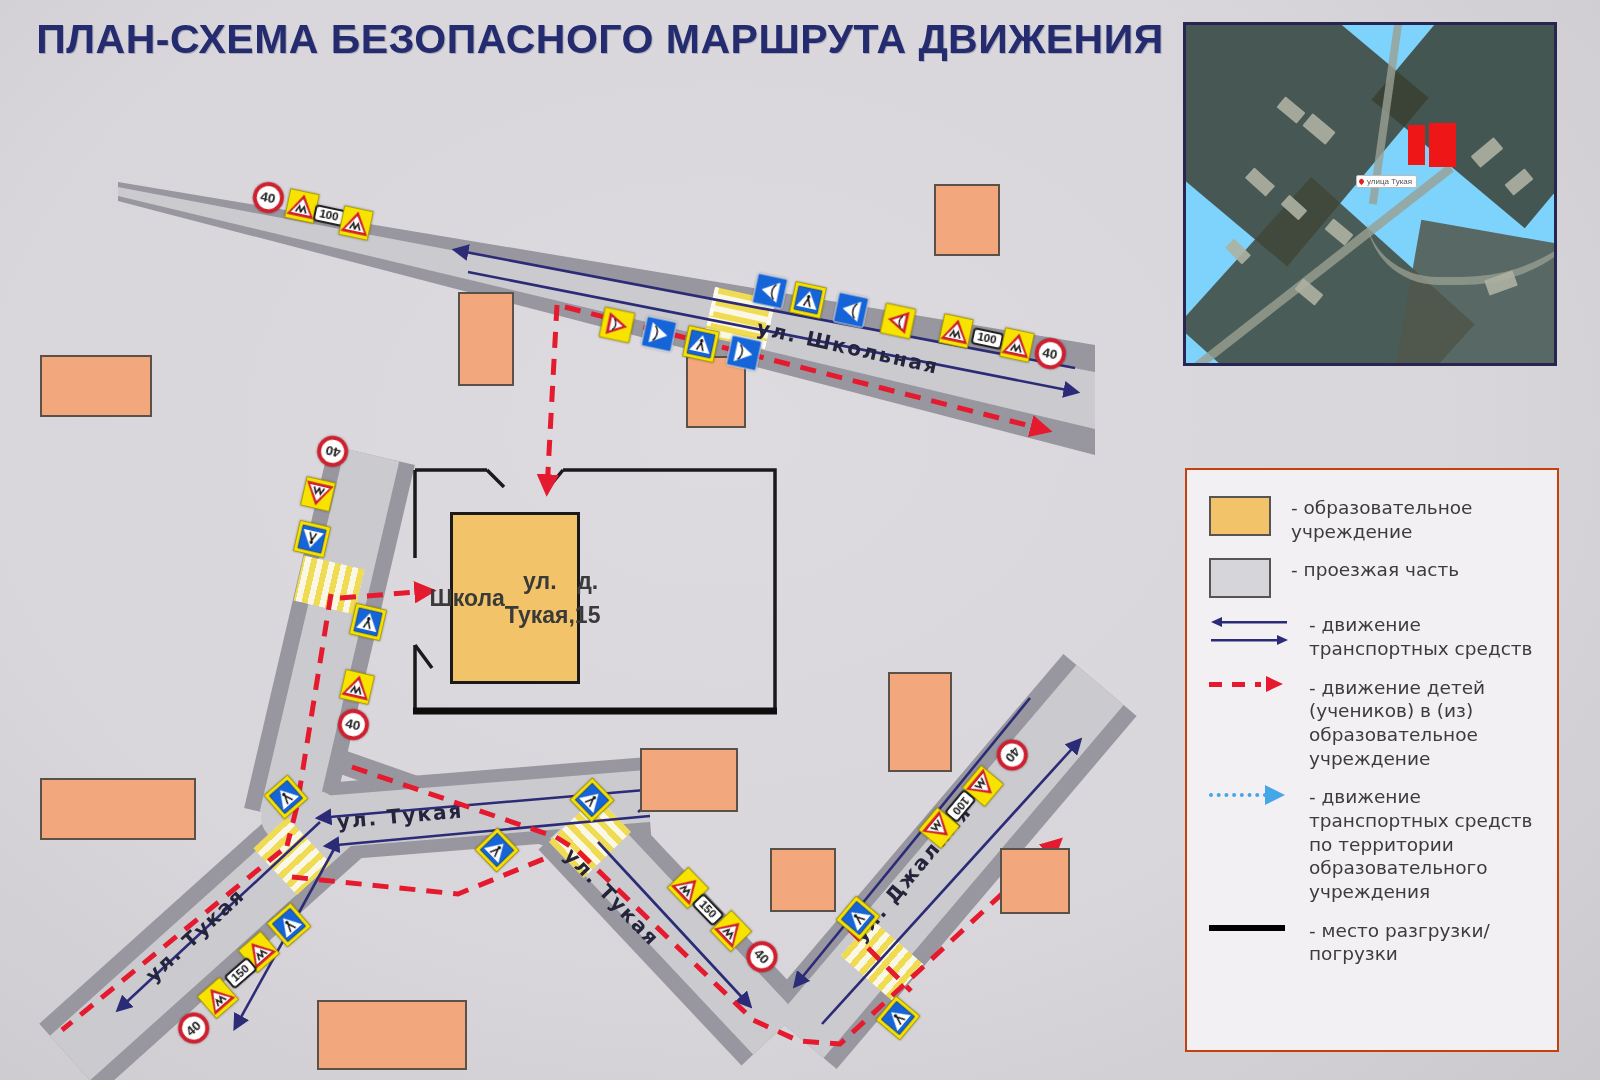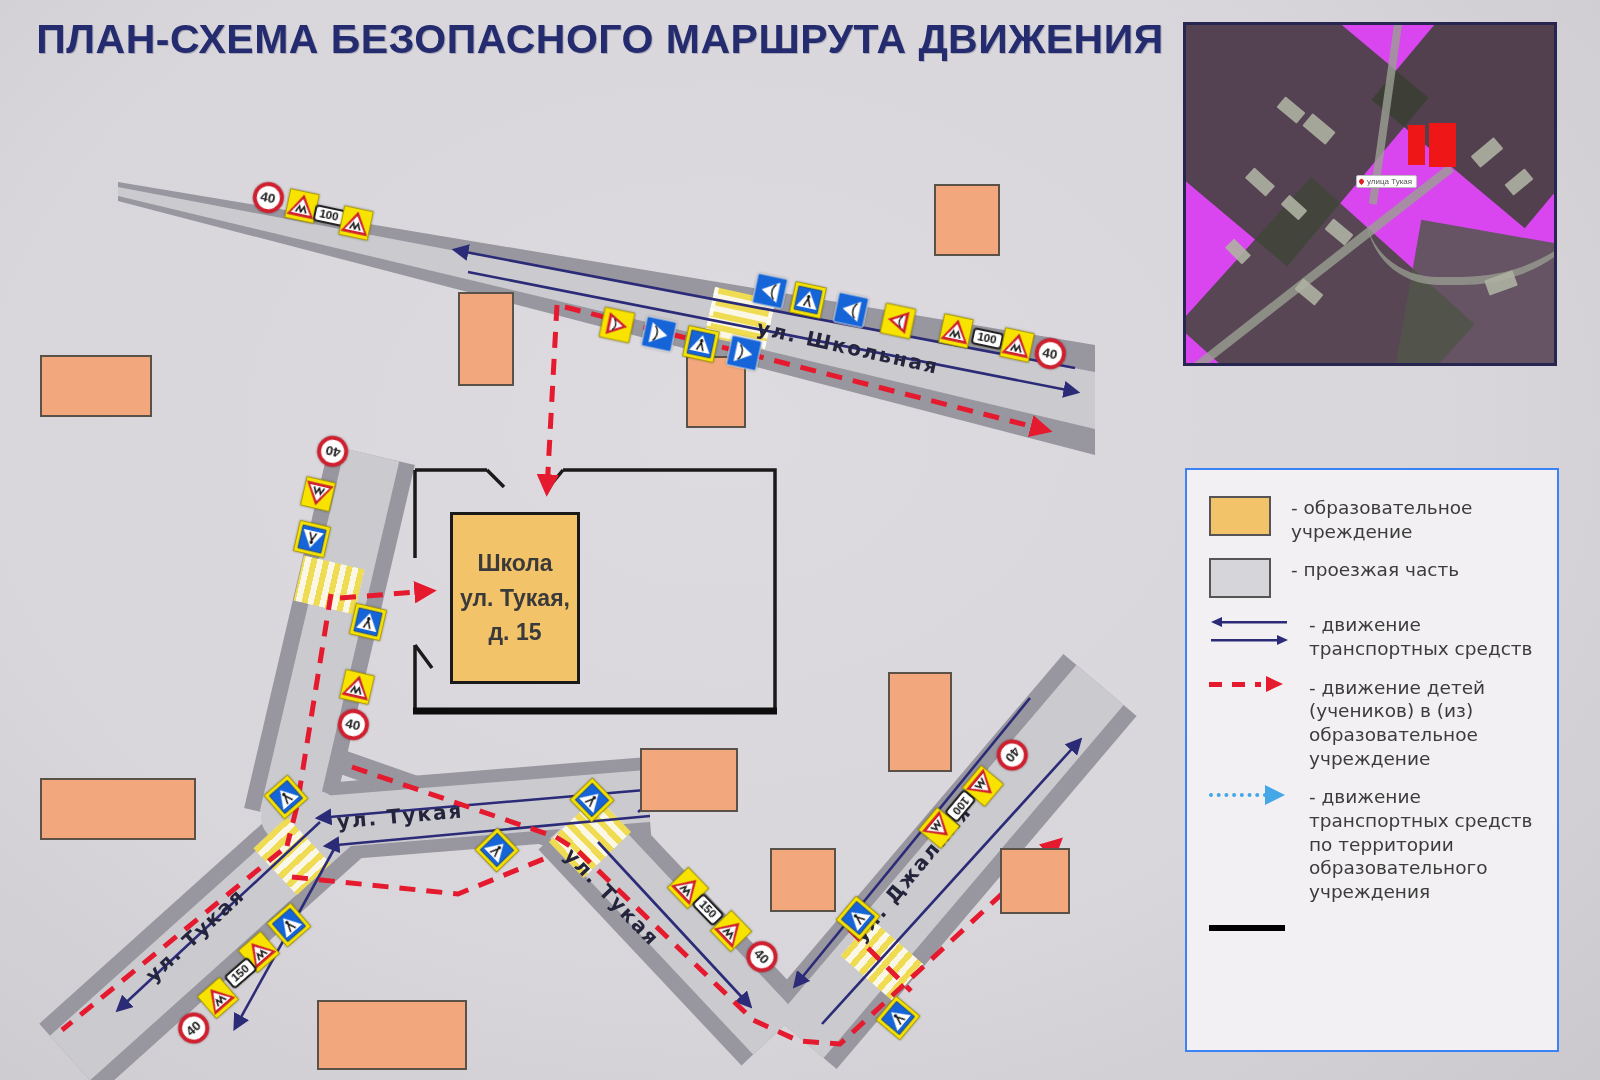--- a/index.html
+++ b/index.html
@@ -30,47 +30,47 @@
   .rline{stroke:var(--c-red);stroke-width:5;fill:none;stroke-dasharray:16 11}
   
   .zebra{position:absolute;
     background:repeating-linear-gradient(to bottom,#f0dc52 0 6px,#fbf7e6 6px 12px);
     transform:translate(-50%,-50%) rotate(var(--r));}
   .zebra.zflank{border-left:4px dashed rgba(255,255,255,.9);border-right:4px dashed rgba(255,255,255,.9)}
   
   .bld{position:absolute;background:var(--c-res);border:2px solid #5a5148}
   .school-bld{position:absolute;left:450px;top:512px;width:130px;height:172px;
     background:var(--c-school);border:3px solid var(--c-black);
-    display:flex;flex-direction:column;align-items:center;justify-content:center;
+    display:flex;flex-direction:row;align-items:center;justify-content:center;
     font-weight:bold;font-size:23px;color:#3a3a3a;line-height:1.5;text-align:center}
   
   .street{position:absolute;font-family:"DejaVu Sans",sans-serif;font-weight:600;font-size:20px;
     color:#24243c;letter-spacing:2px;white-space:nowrap;
     transform:translate(-50%,-50%) rotate(var(--r))}
   
   .sign{position:absolute;width:32px;height:32px;display:flex;align-items:center;justify-content:center;
     transform:translate(-50%,-50%) rotate(var(--r));filter:drop-shadow(0 0 1px rgba(0,0,0,.35))}
   .sign svg{width:32px;height:32px;display:block}
   .s40{width:31px;height:31px;border-radius:50%;background:#fff;border:4.5px solid var(--c-signRed);
     display:flex;align-items:center;justify-content:center;font-weight:bold;font-size:13.5px;color:#222}
   .plate{width:31px;height:17px;background:#fff;border:2.5px solid #222;border-radius:4px;
     display:flex;align-items:center;justify-content:center;font-weight:bold;font-size:11.5px;color:#111}
   
-  .sat{position:absolute;left:1183px;top:22px;width:374px;height:344px;background:#d946ef;
+  .sat{position:absolute;left:1183px;top:22px;width:374px;height:344px;background:#7dd3fc;
     border:3px solid #262650;overflow:hidden}
   .sat .patch{position:absolute;opacity:.85}
   .sat .roadline{position:absolute;background:#9aa092;opacity:.8}
   .sat .blob{position:absolute;background:#aeb1a2;opacity:.9;border-radius:1px}
   .sat .redrect{position:absolute;background:#ee1616}
   .sat-label{position:absolute;left:170px;top:150px;background:#fdfdfd;border:1px solid #bbb;border-radius:2px;
     font-size:8px;color:#555;padding:1px 4px 1px 10px;display:flex;align-items:center;white-space:nowrap}
   .sat-pin{position:absolute;left:2px;width:5px;height:5px;border-radius:50% 50% 50% 0;background:#e02020;transform:rotate(-45deg)}
   
   .legend{position:absolute;left:1185px;top:468px;width:374px;height:584px;
-    background:#f2f0f2;border:2px solid #3b82f6;padding:26px 18px 8px 22px;
+    background:#f2f0f2;border:2px solid #c2410c;padding:26px 18px 8px 22px;
     display:flex;flex-direction:column;gap:15px}
   .lg-item{display:flex;gap:20px;align-items:flex-start}
   .lg-label{font-family:"DejaVu Sans",sans-serif;font-size:18.5px;color:#3c3c3c;line-height:1.28;width:238px}
   .sw{flex:0 0 62px;width:62px;height:40px;border:2px solid #555;margin-top:0px;position:relative}
   .sw-edu{background:var(--c-school)} .sw-res{background:var(--c-res)}
   .sw-road{background:#d6d5d9} .sw-side{background:var(--c-side)}
   .sw-traffic,.sw-campus,.sw-children,.sw-loading{border:none;background:none}
   .sw-traffic{height:36px;flex-basis:80px;width:80px;
     background-image:linear-gradient(var(--c-blue),var(--c-blue)),linear-gradient(var(--c-blue),var(--c-blue));
     background-size:66px 2.5px,66px 2.5px;background-position:12px 8px,2px 26px;background-repeat:no-repeat}
@@ -514,14 +514,15 @@
     <div class="lg-item">
       <div class="sw sw-children"></div>
       <div class="lg-label">- движение детей (учеников) в (из) образовательное учреждение</div>
     </div>
     <div class="lg-item">
       <div class="sw sw-campus"></div>
       <div class="lg-label">- движение транспортных средств по территории образовательного учреждения</div>
     </div>
     <div class="lg-item">
       <div class="sw sw-loading"></div>
+      <div class="lg-label">- место разгрузки/погрузки</div>
     </div>
   </div>
 
 </body></html>

